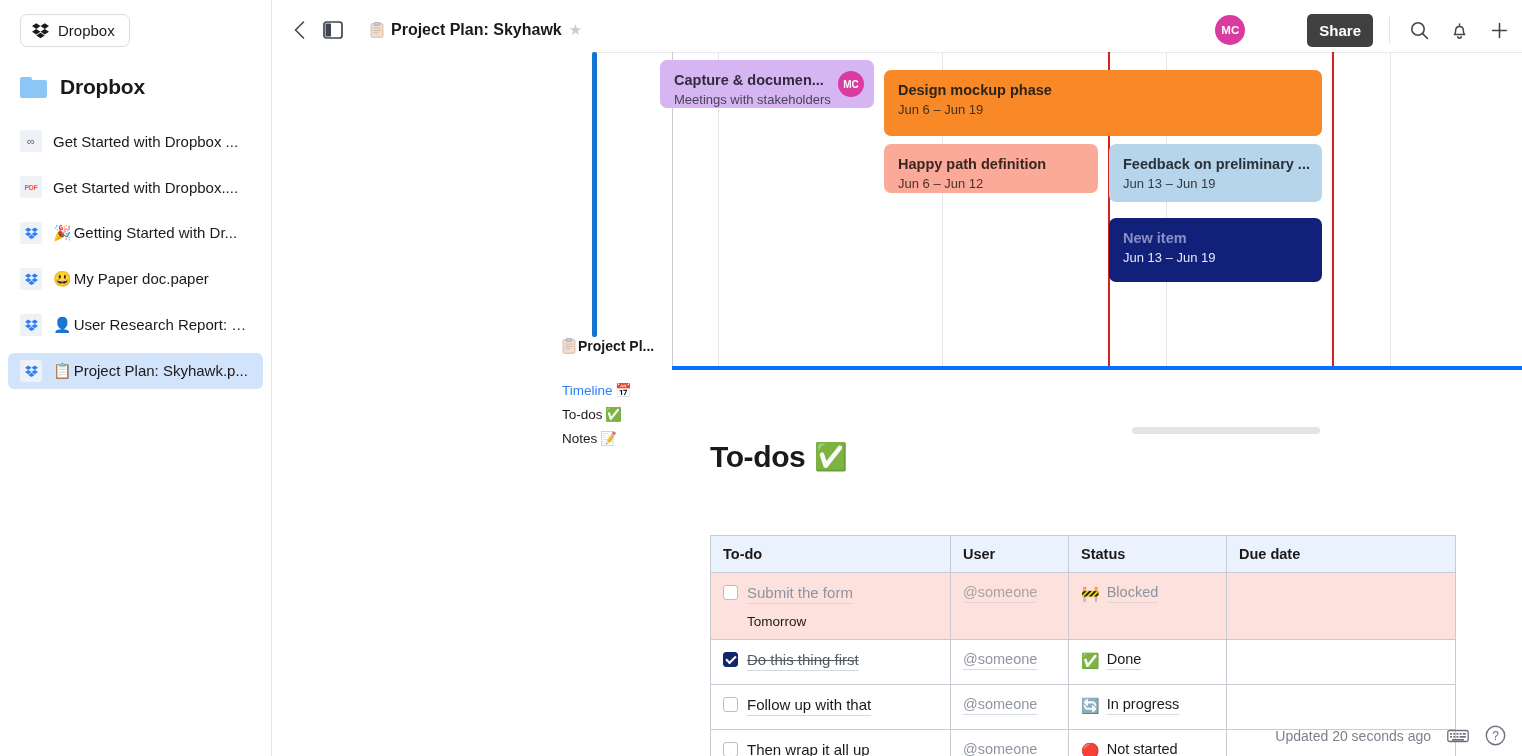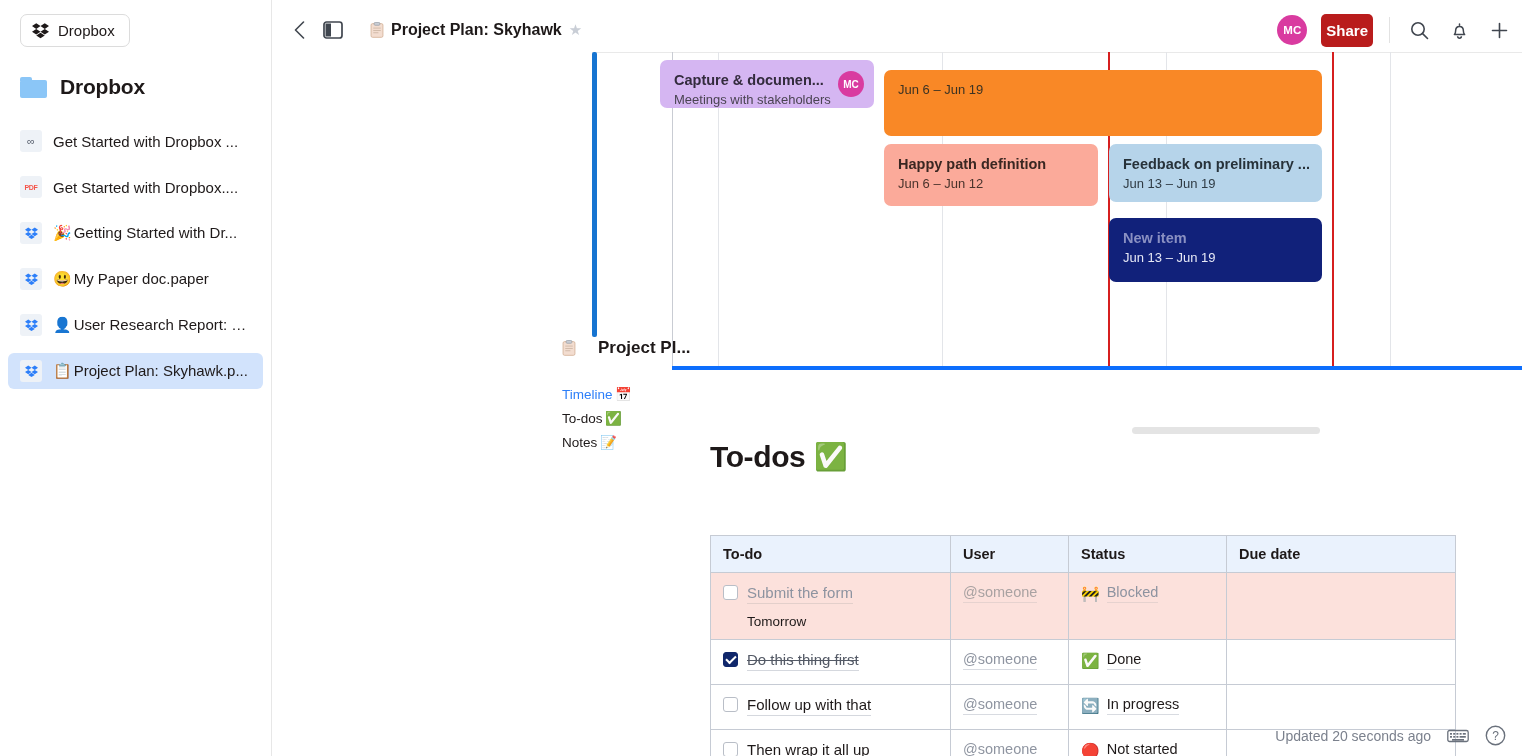--- a/index.html
+++ b/index.html
@@ -88,23 +88,24 @@
   .topbar-right {
     position:absolute; right: 10px; top: 0; height: 60px;
     display:flex; align-items:center; gap: 14px;
   }
   .avatar {
     width: 30px; height: 30px; border-radius: 50%; background: #d93ba0;
     color: #fff; font-size: 11.5px; font-weight: 700;
     display:flex; align-items:center; justify-content:center; cursor:pointer;
   }
   .share-btn {
-    background: #b91c1c; color: #fff; font-size: 15px; font-weight: 700;
-    border: none; border-radius: 5px; padding: 8px 5px; cursor: pointer;
+    background: #404040; color: #fff; font-size: 15px; font-weight: 700;
+    border: none; border-radius: 5px; padding: 8px 12px; cursor: pointer;
     font-family: inherit;
+    margin-left: 48px;
   }
   .divline { width:1px; height:26px; background:#e2e2e2; margin: 0 2px; }
   .icon-btn { width: 26px; height: 26px; display:flex; align-items:center;
               justify-content:center; cursor:pointer; color:#40464f; }
 
   
   .timeline-outer { position: absolute; left: 0; top: 52px; right: 0; height: 335px; }
   .timeline-sel {
     position: absolute; left: 400px; top: 0; width: 1036px; height: 318px;
     border-bottom: 4px solid #0d6efd; border-right: 3px solid #0d6efd;
@@ -130,21 +131,21 @@
     font-size: 10px; font-weight: 700; display:flex; align-items:center; justify-content:center;
   }
 
   .hscroll {
     position: absolute; left: 860px; top: 375px; width: 188px; height: 7px;
     background: #e4e4e4; border-radius: 4px; cursor: pointer;
   }
 
   
   .toc { position: absolute; left: 290px; top: 338px; width: 140px; z-index: 5; }
-  .toc-head { display:flex; align-items:center; gap:22px; font-size:17px; font-weight:700; color:#1e1919; }
+  .toc-head { display:flex; align-items:center; gap:2px; font-size:14px; font-weight:700; color:#1e1919; }
   .toc-item { font-size: 13.5px; color: #1e1919; margin-top: 8px; cursor:pointer; white-space:nowrap; }
   .toc-item.active { color: #2d7ff9; margin-top: 28px; }
   .toc-item .emo { margin-left: 3px; }
 
   
   .doc-body { position: absolute; left: 0; top: 440px; right: 0; }
   .section-h1 {
     margin-left: 438px; font-size: 30px; font-weight: 700; letter-spacing: -0.4px;
     display:flex; align-items:center; gap: 9px;
   }
@@ -344,24 +345,25 @@
 
       <div class="timeline-sel"></div>
 
       <div class="bar" style="left:388px; top:8px; width:214px; height:48px; background:#d5b6f2;">
         <div class="bar-title" style="color:#332b3d">Capture &amp; documen...</div>
         <div class="bar-sub" style="color:#4a4452">Meetings with stakeholders</div>
         <div class="bar-avatar">MC</div>
       </div>
 
       <div class="bar" style="left:612px; top:18px; width:438px; height:66px; background:#f98826;">
+        <div class="bar-title" style="color:#2d2418">Design mockup phase</div>
         <div class="bar-sub" style="color:#3c3324">Jun 6 – Jun 19</div>
       </div>
 
-      <div class="bar" style="left:612px; top:92px; width:214px; height:62px; background:#fbaa9a;">
+      <div class="bar" style="left:612px; top:92px; width:214px; height:49px; background:#fbaa9a;">
         <div class="bar-title" style="color:#3a2722">Happy path definition</div>
         <div class="bar-sub" style="color:#4a332c">Jun 6 – Jun 12</div>
       </div>
 
       <div class="bar" style="left:837px; top:92px; width:213px; height:58px; background:#b6d4ea;">
         <div class="bar-title" style="color:#27323a">Feedback on preliminary ...</div>
         <div class="bar-sub" style="color:#2f3b44">Jun 13 – Jun 19</div>
       </div>
 
       <div class="bar" style="left:837px; top:166px; width:213px; height:64px; background:#11217a;">

